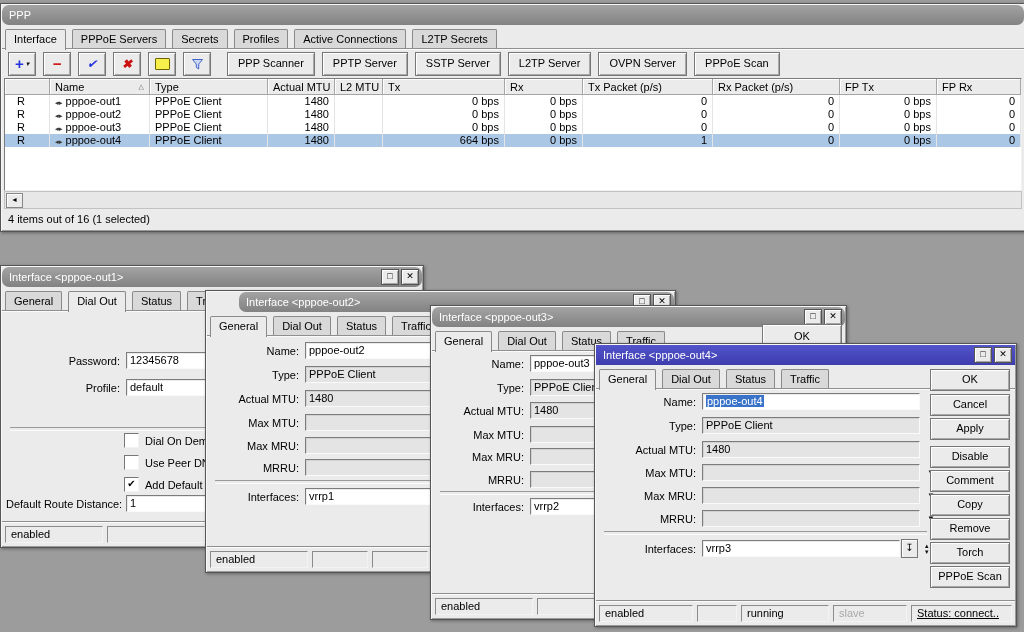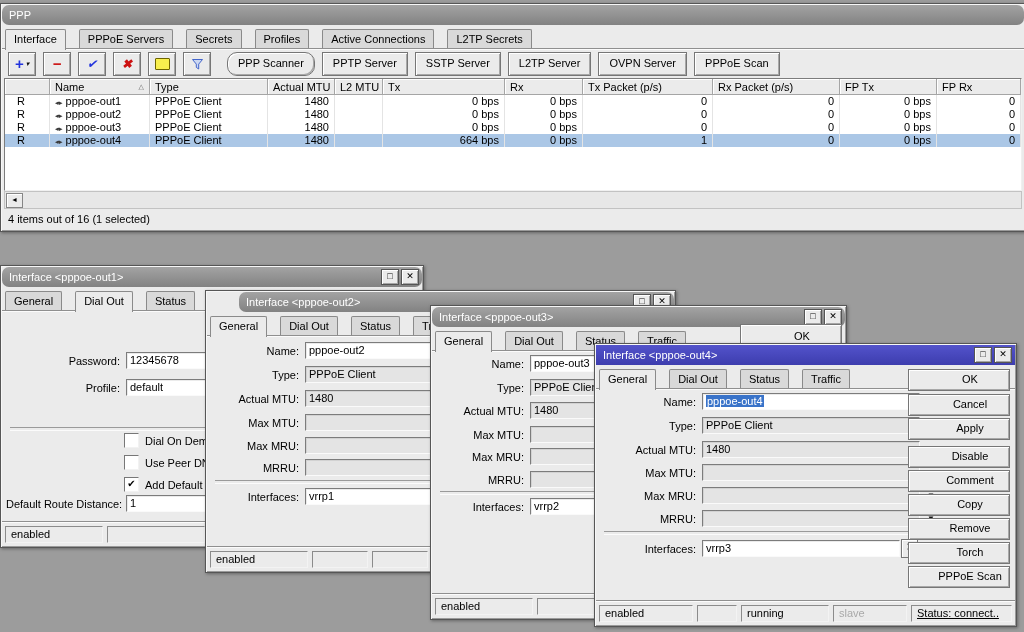--- a/index.html
+++ b/index.html
@@ -10,21 +10,21 @@
   .win{position:absolute;background:#ebebeb;border:1px solid #565656;
        box-shadow:inset 1px 1px 0 #f7f7f7,inset -1px -1px 0 #9a9a9a,1px 1px 3px rgba(0,0,0,.35);}
   .titlebar{height:20px;margin:1px;display:flex;justify-content:space-between;align-items:center;
             padding:0 3px 0 7px;color:#fff;white-space:nowrap;overflow:hidden;}
   .titlebar.inactive{background:linear-gradient(#a3a3a3,#828282);border-radius:7px;}
   .titlebar.active{background:linear-gradient(#5353cb,#3d3dae);}
   .tb-btns{display:flex;gap:2px;}
   .tb-btn{width:16px;height:14px;background:#ebebeb;border:1px solid #555;
           box-shadow:inset 1px 1px 0 #fff,inset -1px -1px 0 #a5a5a5;
           color:#000;font-size:9px;line-height:13px;text-align:center;cursor:default;}
-  .tabs{position:absolute;left:2px;right:2px;top:22px;height:22px;display:flex;gap:13px;
+  .tabs{position:absolute;left:2px;right:2px;top:22px;height:22px;display:flex;gap:6px;
         align-items:flex-end;padding-left:2px;z-index:3;}
   .tab{background:#d9d9d9;border:1px solid #8a8a8a;border-bottom:none;border-radius:2px 2px 0 0;
        padding:3px 8px;white-space:nowrap;}
   .tab.active{background:#ebebeb;padding-bottom:5px;margin-bottom:-2px;}
   .dcontent{position:absolute;left:1px;right:1px;top:44px;bottom:22px;
             border-top:1px solid #8f8f8f;box-shadow:inset 0 1px 0 #fbfbfb;overflow:hidden;}
   .dstatus{position:absolute;left:1px;right:1px;bottom:1px;height:20px;display:flex;gap:4px;
            padding:2px 3px;border-top:1px solid #8f8f8f;box-shadow:inset 0 1px 0 #fbfbfb;
            align-items:center;background:#ebebeb;z-index:4;}
   .cell{height:15px;line-height:14px;padding:0 5px;background:#ebebeb;white-space:nowrap;overflow:hidden;
@@ -41,37 +41,37 @@
   .seltext{background:#3973c9;color:#fff;padding:0 1px;}
   .drop{margin-left:7px;font-size:8px;color:#111;}
   .minibtn{width:15px;height:17px;margin-left:1px;background:#ebebeb;border:1px solid #777;
            box-shadow:inset 1px 1px 0 #fff;font-size:10px;line-height:15px;text-align:center;}
   .spin{display:flex;flex-direction:column;margin-left:7px;font-size:7px;line-height:6px;color:#111;}
   .sep{position:absolute;left:8px;height:2px;border-top:1px solid #9a9a9a;border-bottom:1px solid #fbfbfb;}
   .cbrow{position:absolute;display:flex;align-items:center;gap:6px;}
   .cb{width:13px;height:13px;background:#fff;border:1px solid;border-color:#777 #f2f2f2 #f2f2f2 #777;
       font-size:10px;line-height:12px;text-align:center;color:#000;}
   .btn{background:#ebebeb;border:1px solid #767676;box-shadow:inset 1px 1px 0 #fff,inset -1px -1px 0 #a8a8a8;
-       font-size:11px;text-align:center;cursor:default;padding-left:22px;}
+       font-size:11px;text-align:center;cursor:default;}
   .btncol .btn{position:absolute;width:78px;height:20px;line-height:18px;right:6px;}
 
   
   .ppp{left:0;top:3px;width:1024px;height:227px;z-index:1;}
   .pbody{position:absolute;left:1px;right:1px;top:44px;bottom:1px;border-top:1px solid #8f8f8f;
          box-shadow:inset 0 1px 0 #fbfbfb;}
   .toolbar{position:absolute;top:3px;left:6px;right:4px;height:24px;display:flex;align-items:center;gap:7px;}
   .icobtn{height:22px;min-width:22px;padding:0 2px;display:flex;align-items:center;justify-content:center;}
   .g-add{color:#2233dd;font-weight:bold;font-size:15px;line-height:14px;}
   .caret{color:#111;font-size:7px;margin-left:2px;}
   .g-rem{color:#cc1111;font-weight:bold;font-size:15px;line-height:14px;}
   .g-en{color:#2233dd;font-size:12px;line-height:14px;}
   .g-dis{color:#cc1111;font-size:12px;font-weight:bold;line-height:14px;}
   .note{width:13px;height:10px;background:#f8ef4d;border:1px solid #6e6400;border-radius:1px;}
   .tbtn{height:22px;line-height:20px;padding:0 10px;white-space:nowrap;}
-  .tbtn.first{margin-left:9px;border-radius:10px;}
+  .tbtn.first{margin-left:9px;}
   .tblwrap{position:absolute;left:2px;right:2px;top:29px;bottom:39px;background:#fff;overflow:hidden;
            border:1px solid;border-color:#7c7c7c #f0f0f0 #f0f0f0 #7c7c7c;}
   .tbl{display:grid;grid-template-columns:45px 100px 118px 67px 48px 122px 78px 130px 127px 97px minmax(0,1fr);}
   .hc{height:15px;line-height:14px;padding:0 5px;background:#ebebeb;white-space:nowrap;overflow:hidden;
       border-right:1px solid #a5a5a5;border-bottom:1px solid #a5a5a5;box-shadow:inset 1px 1px 0 #fff;
       display:flex;justify-content:space-between;align-items:center;}
   .sort{font-size:7px;color:#666;font-style:normal;}
   .trow{display:contents;}
   .tc{height:13px;line-height:13px;padding:0 5px;border-right:1px solid #e4e4e4;
       white-space:nowrap;overflow:hidden;}

